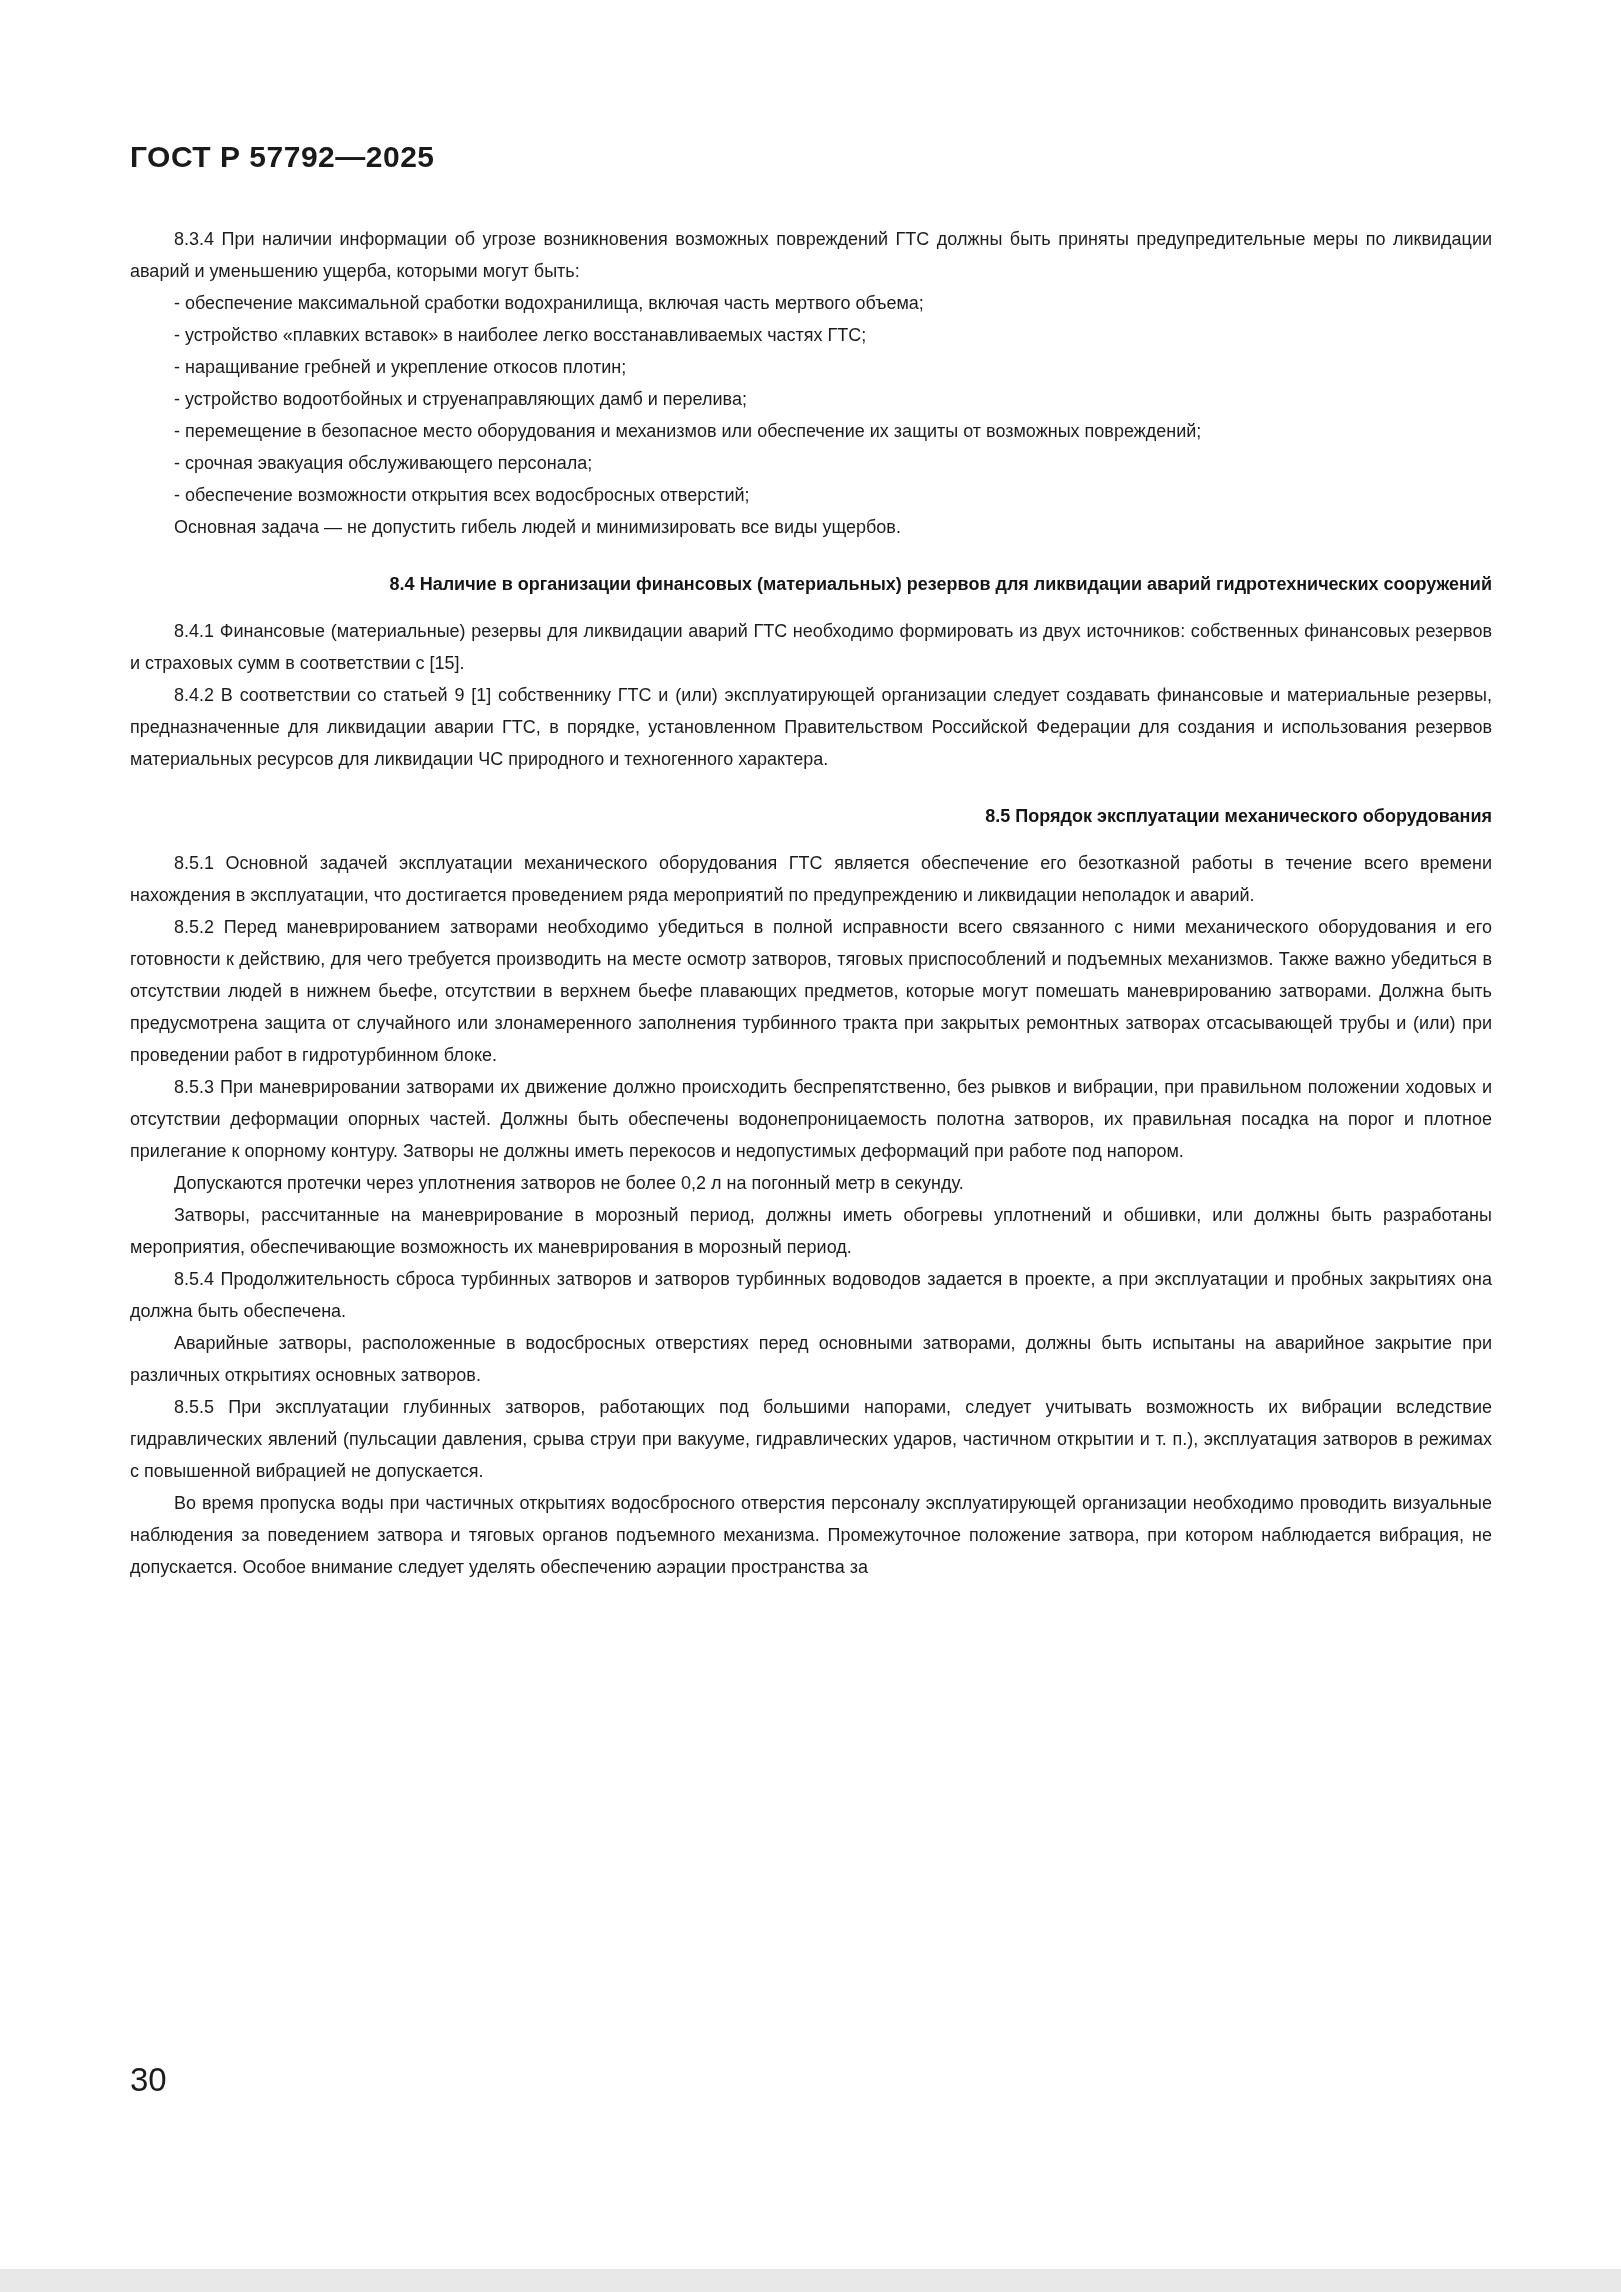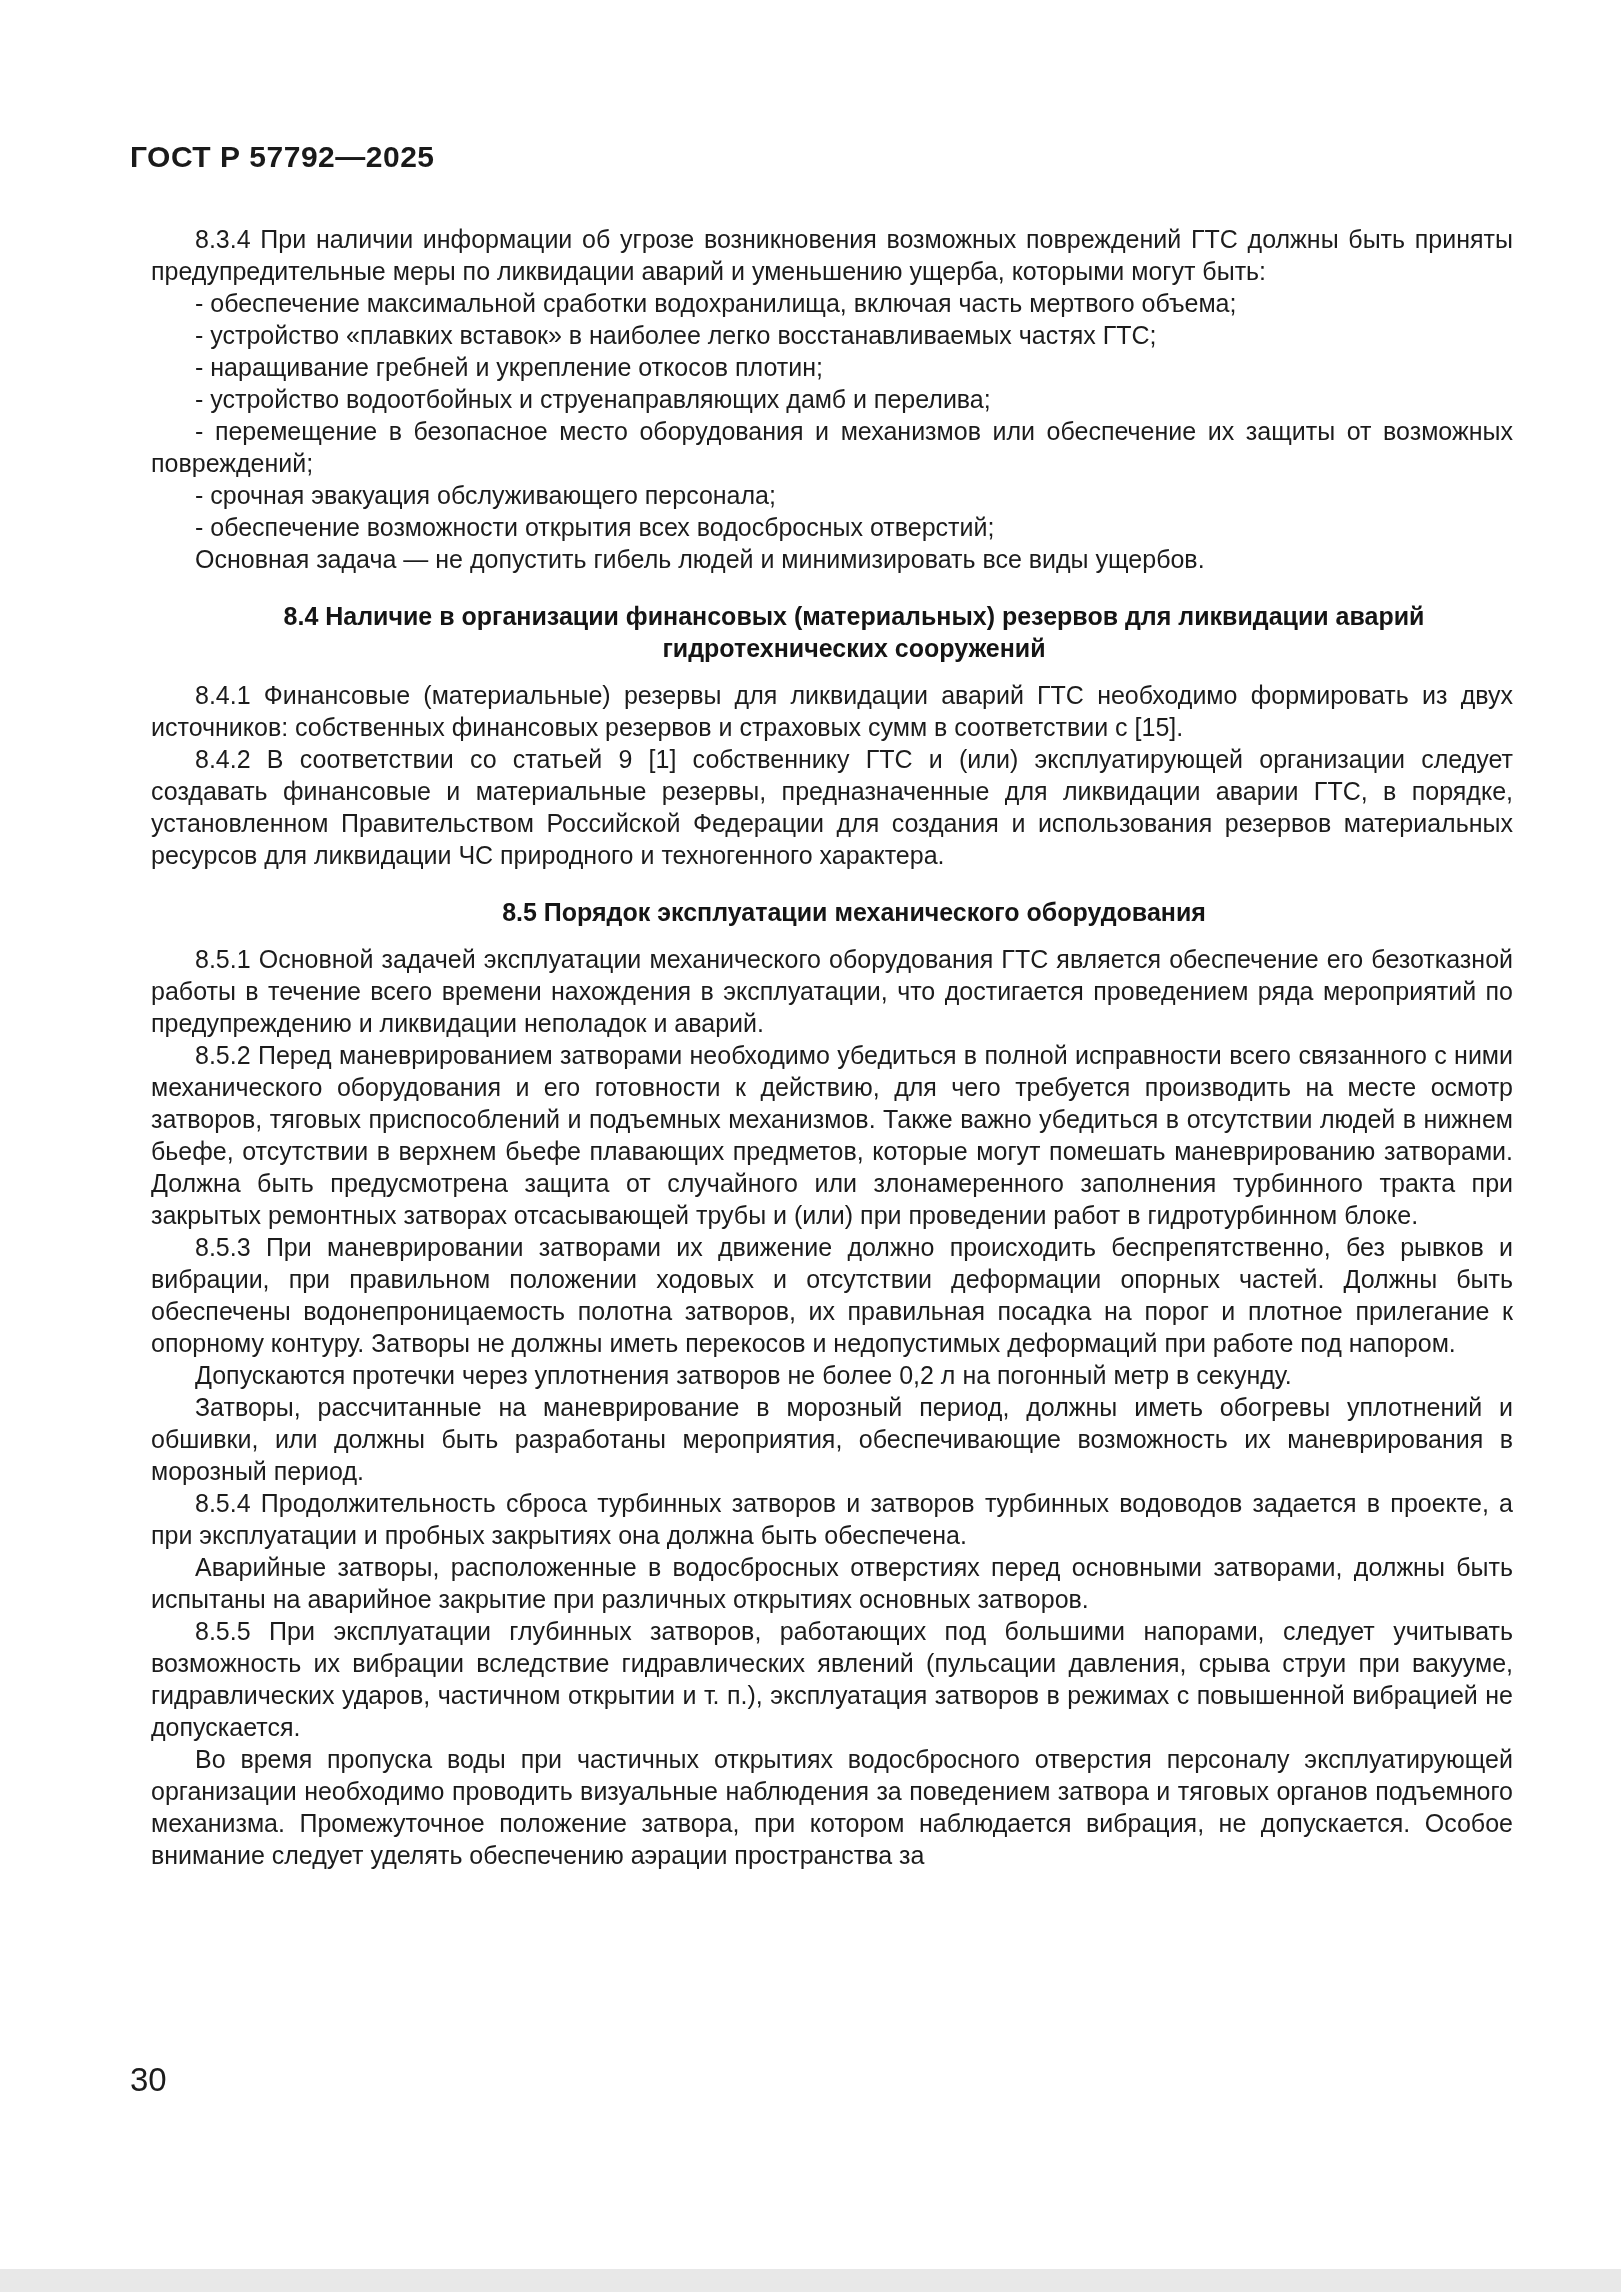--- a/index.html
+++ b/index.html
@@ -21,35 +21,34 @@
     font-size: 30px;
     font-weight: bold;
     letter-spacing: 0.5px;
     color: #1a1a1a;
   }
   .doc-body {
     position: absolute;
     left: 130px;
     top: 223px;
     width: 1362px;
-    font-size: 25px;
+    font-size: 18px;
     line-height: 32px;
     text-align: justify;
     color: #1c1c1c;
-    margin-left: 21px;
   }
   .block { margin: 0; }
   .block.p, .block.li {
     text-indent: 44px;
   }
   .block.h {
     font-weight: bold;
     padding-left: 44px;
     text-indent: 0;
-    text-align: center;
+    text-align: right;
     margin-top: 24.5px;
     margin-bottom: 15.7px;
     color: #151515;
   }
   .page-number {
     position: absolute;
     left: 130px;
     top: 2061px;
     font-size: 33px;
     color: #1c1c1c;

